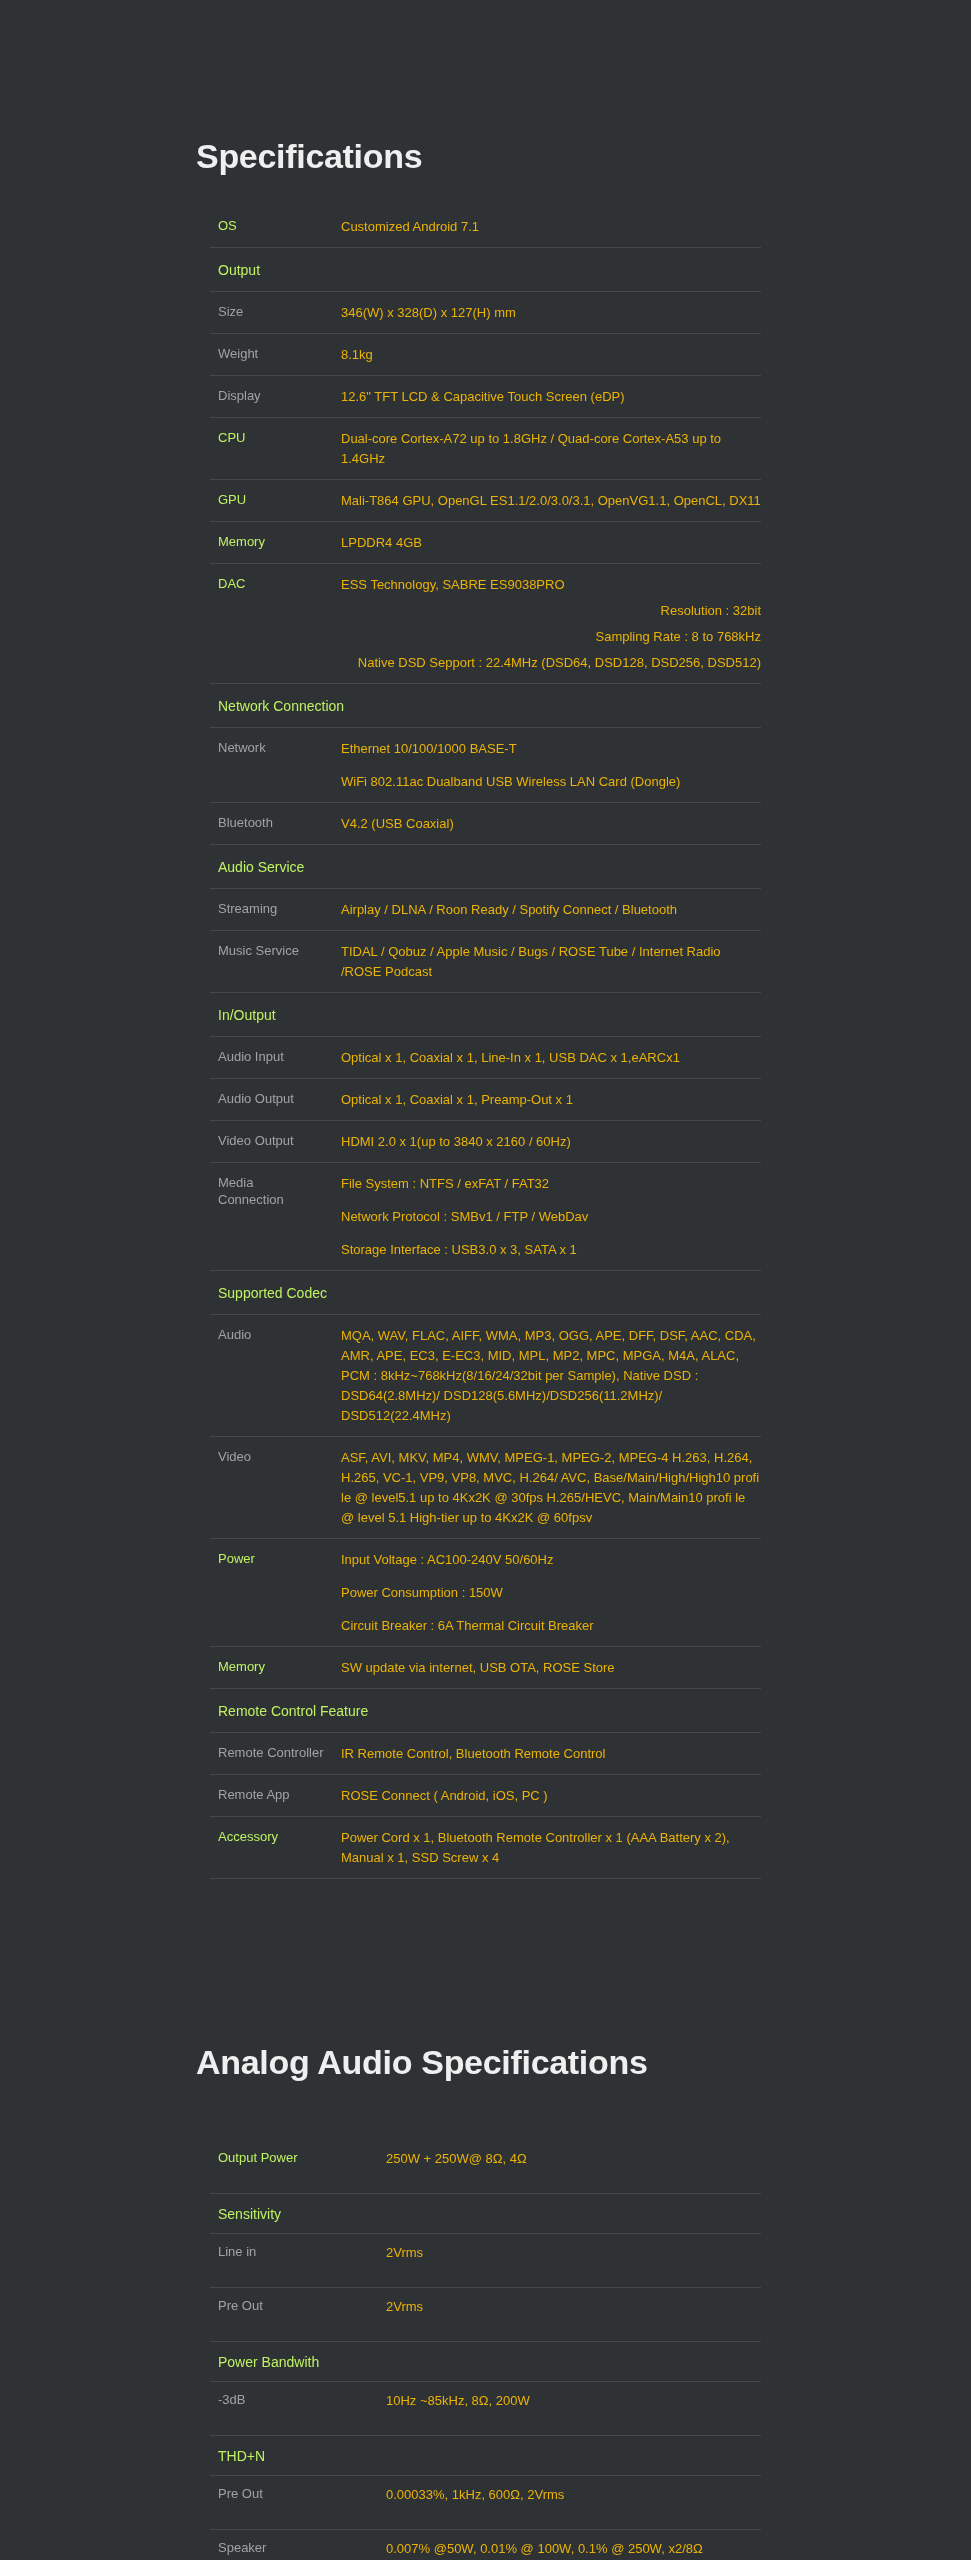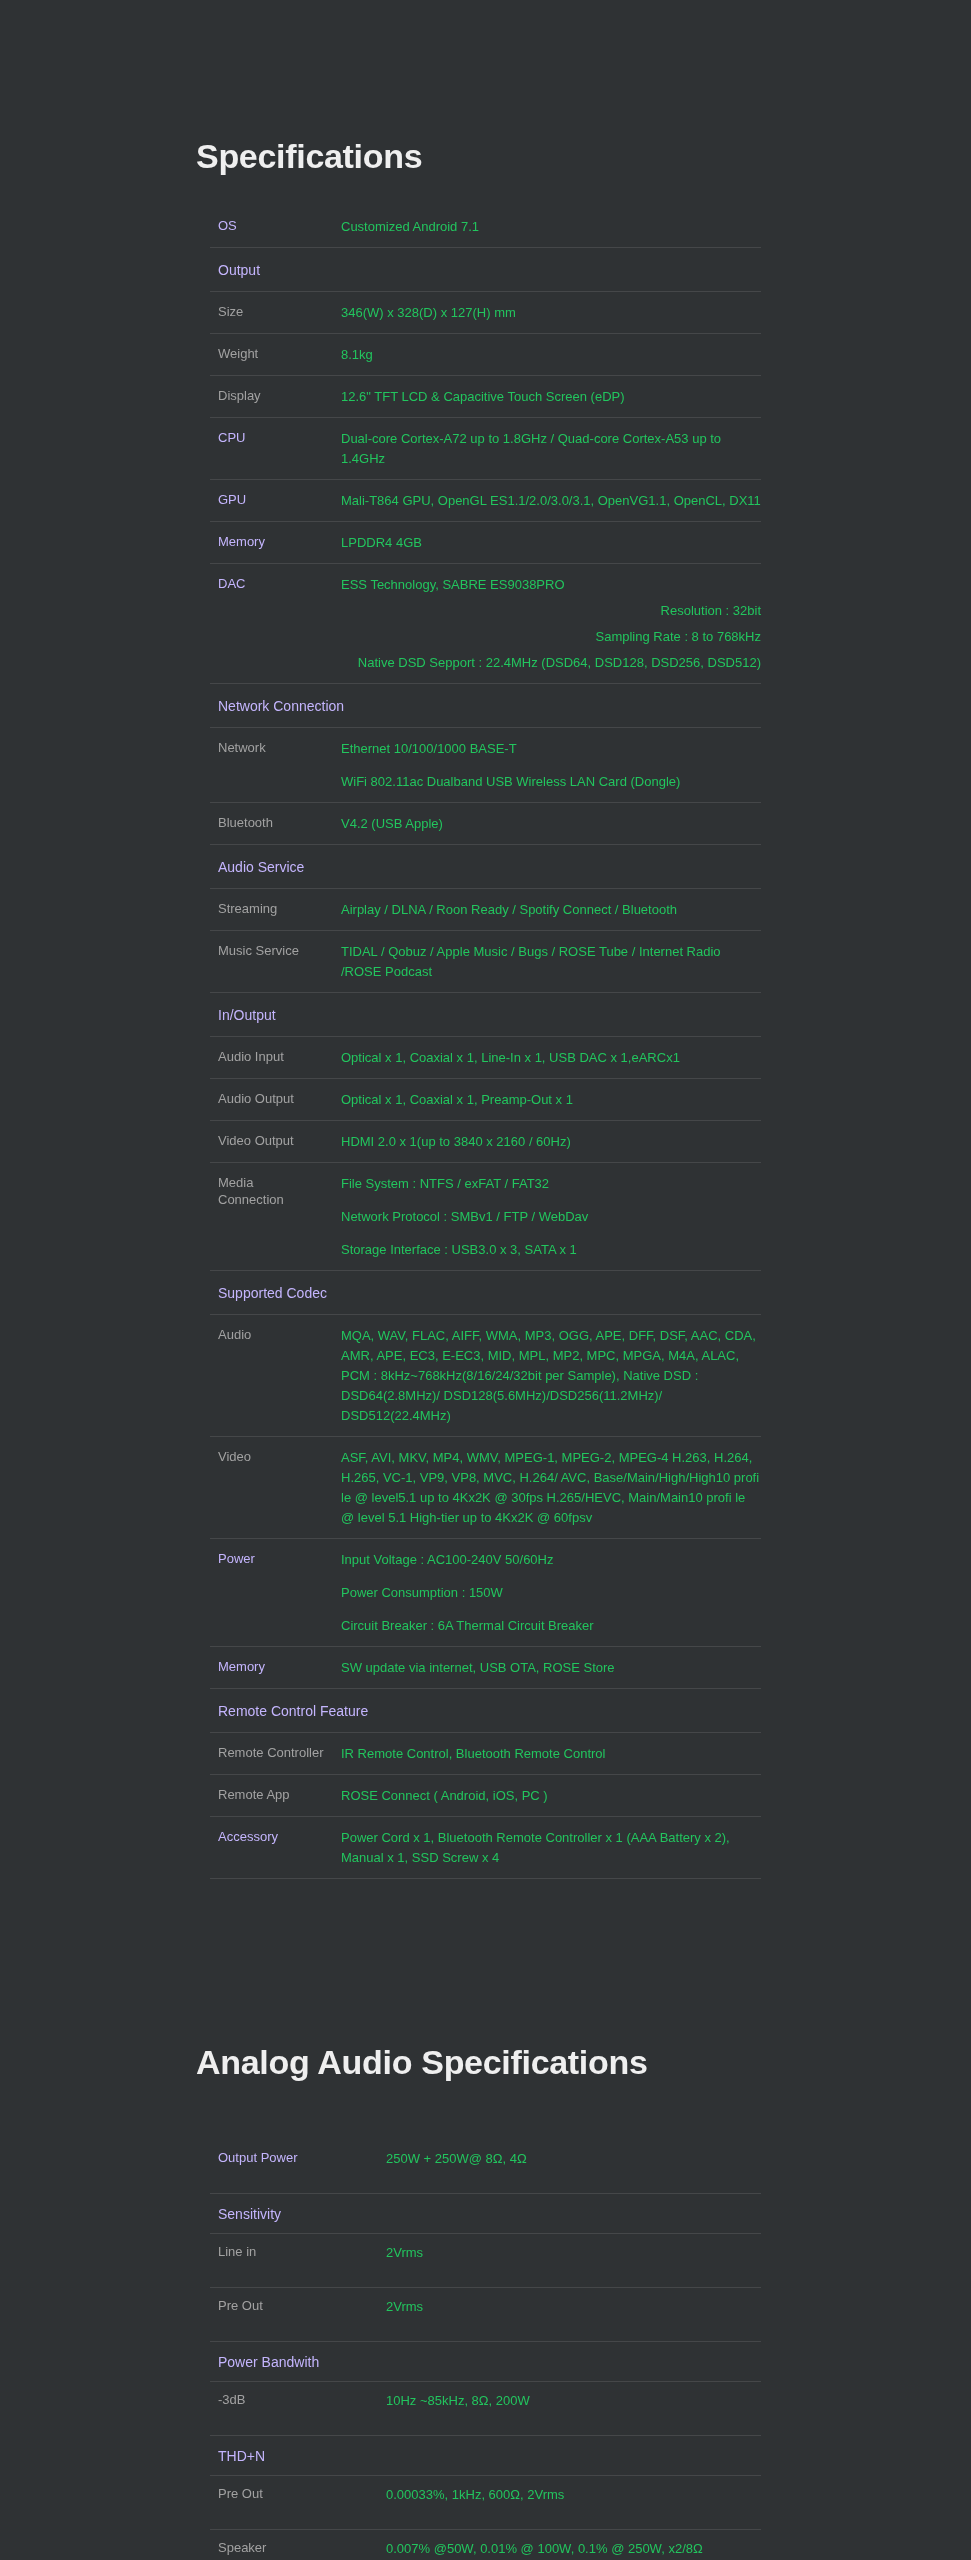--- a/index.html
+++ b/index.html
@@ -31,32 +31,32 @@
   }
   .spec-label {
     flex: 0 0 131px;
     padding-left: 8px;
     padding-right: 10px;
     font-size: 13px;
     line-height: 17px;
     color: #a2a2a2;
     white-space: pre-line;
   }
-  .spec-label.accent { color: #c4b5fd; }
+  .spec-label.accent { color: #bef264; }
   .spec-row.header { padding: 13px 0 12px 0; }
   .spec-row.header .spec-label {
     flex: 1 1 auto;
     font-size: 14px;
     line-height: 18px;
   }
   .spec-value {
     flex: 1 1 auto;
     font-size: 13px;
     line-height: 20px;
-    color: #22c55e;
+    color: #eab308;
   }
   .spec-value p { margin: 0; }
   .spec-value p + p { margin-top: 13px; }
   .spec-row.tight .spec-value p + p { margin-top: 6px; text-align: right; }
 
   .section-analog { margin-top: 168px; }
   .section-analog .spec-table { margin-top: 62px; }
   .section-analog .spec-label { flex-basis: 176px; }
   .section-analog .spec-row { padding: 9px 0 24px 0; }
   .section-analog .spec-row.header { padding: 11px 0 10px 0; align-items: flex-end; }
@@ -129,21 +129,21 @@
         <div class="spec-row">
           <div class="spec-label">Network</div>
           <div class="spec-value">
             <p>Ethernet 10/100/1000 BASE-T</p>
             <p>WiFi 802.11ac Dualband USB Wireless LAN Card (Dongle)</p>
           </div>
         </div>
         <div class="spec-row">
           <div class="spec-label">Bluetooth</div>
           <div class="spec-value">
-            <p>V4.2 (USB Apple)</p>
+            <p>V4.2 (USB Coaxial)</p>
           </div>
         </div>
         <div class="spec-row header">
           <div class="spec-label accent">Audio Service</div>
         </div>
         <div class="spec-row">
           <div class="spec-label">Streaming</div>
           <div class="spec-value">
             <p>Airplay / DLNA / Roon Ready / Spotify Connect / Bluetooth</p>
           </div>

